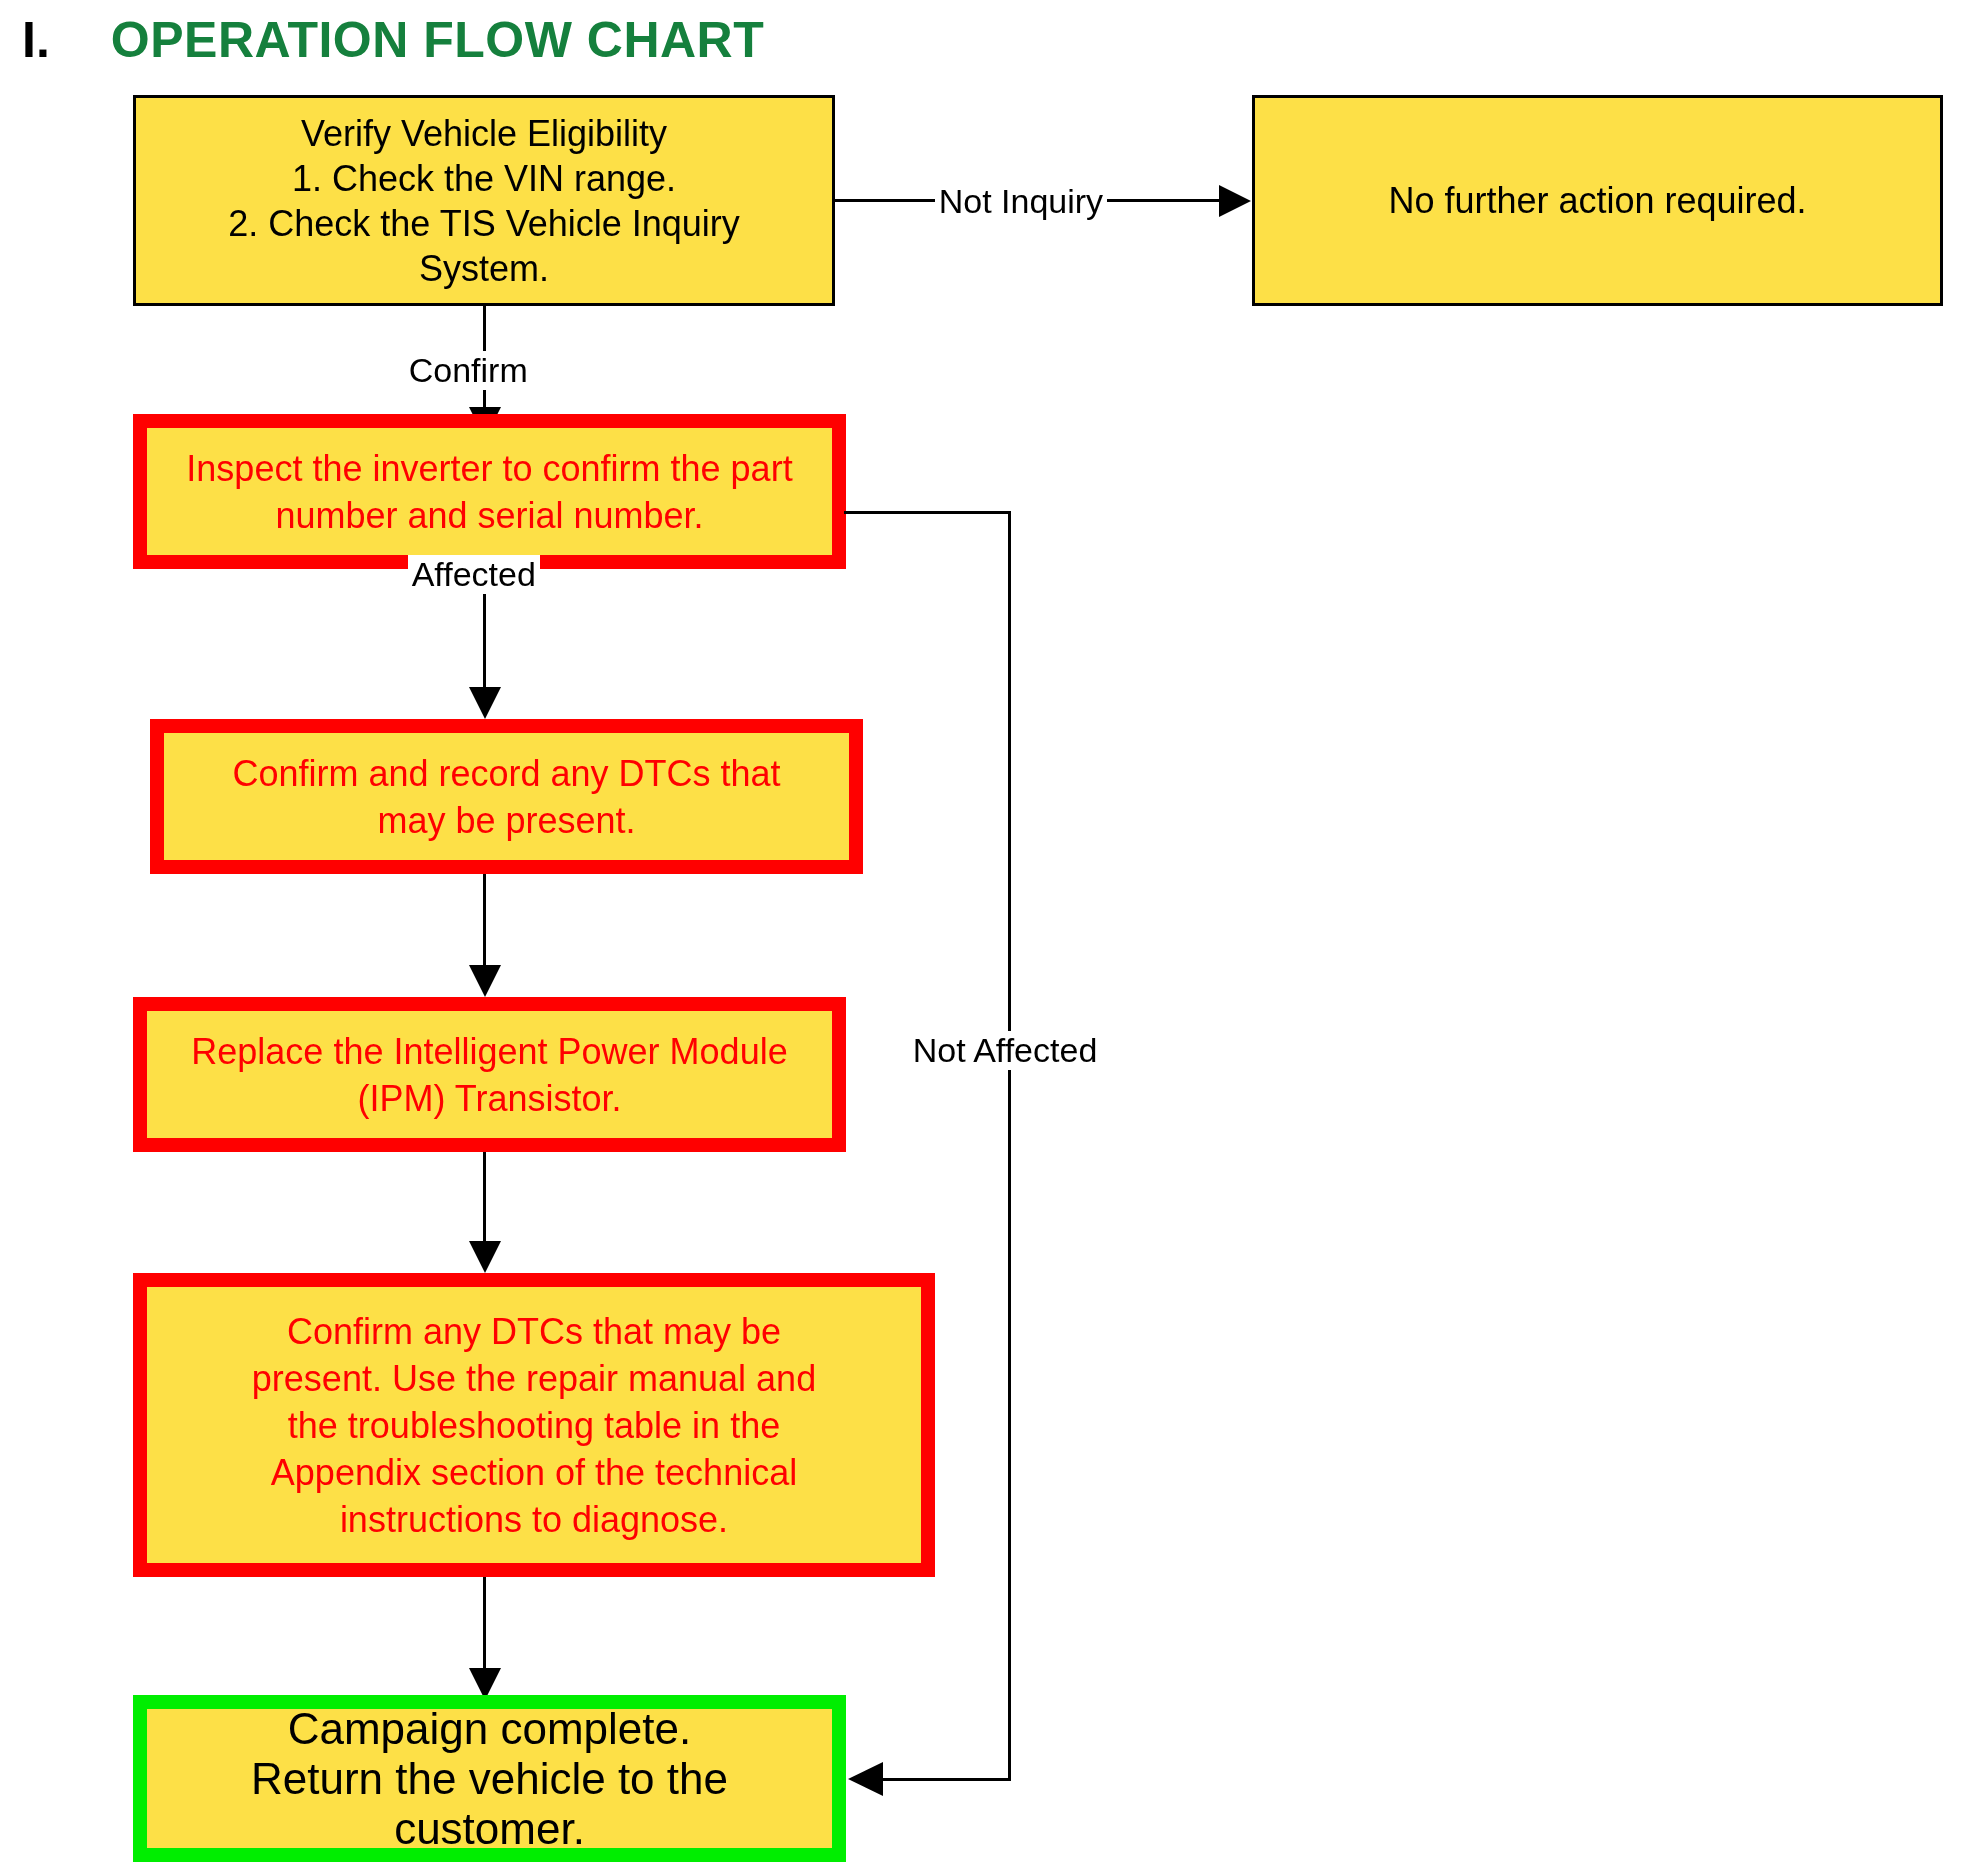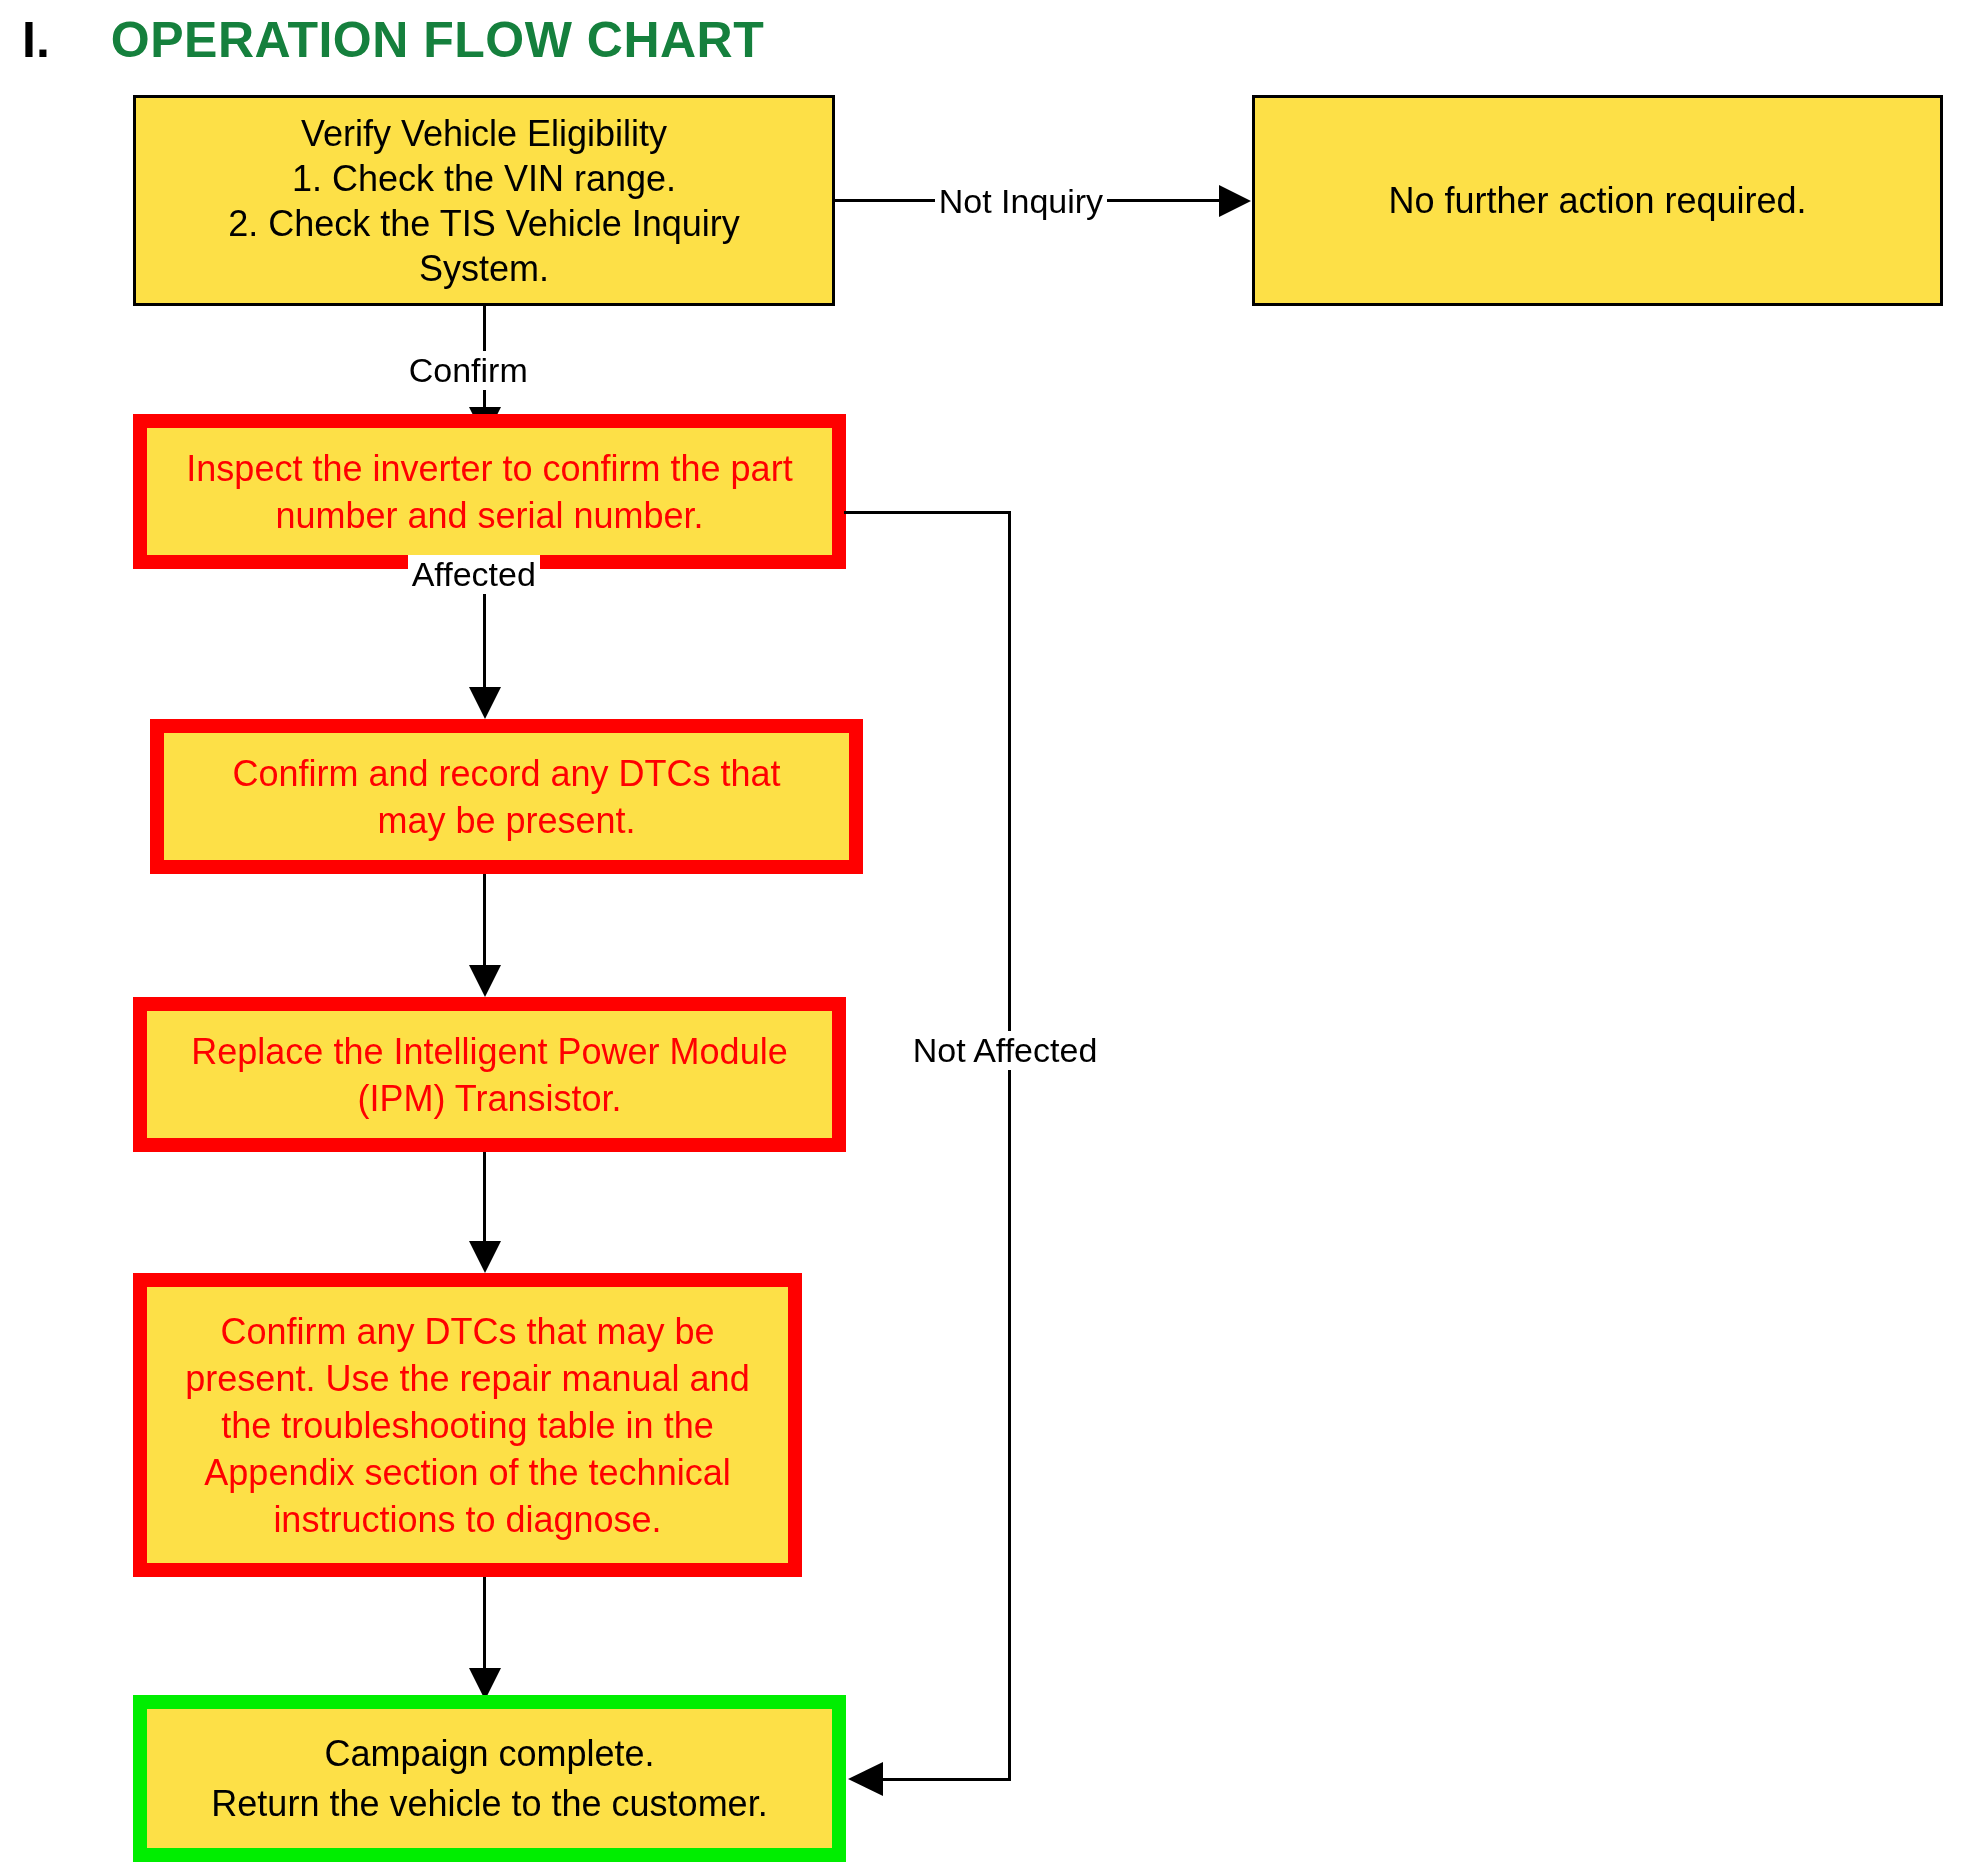--- a/index.html
+++ b/index.html
@@ -98,35 +98,35 @@
   <div class="node red" style="left:133px;top:997px;width:713px;height:155px;">
     <div class="txt t-red" style="font-size:36px;line-height:47px;">
       <div>Replace the Intelligent Power Module</div>
       <div>(IPM) Transistor.</div>
     </div>
   </div>
 
   <div class="vline" style="left:483px;top:1152px;height:93px;"></div>
   <div class="arrow-down" style="left:469px;top:1241px;"></div>
 
-  <div class="node red" style="left:133px;top:1273px;width:669px;height:304px;text-align:center;">
+  <div class="node red" style="left:133px;top:1273px;width:802px;height:304px;text-align:center;">
     <div class="txt t-red" style="font-size:36px;line-height:47px;">
       <div>Confirm any DTCs that may be</div>
       <div>present. Use the repair manual and</div>
       <div>the troubleshooting table in the</div>
       <div>Appendix section of the technical</div>
       <div>instructions to diagnose.</div>
     </div>
   </div>
 
   <div class="vline" style="left:483px;top:1577px;height:96px;"></div>
   <div class="arrow-down" style="left:469px;top:1668px;"></div>
 
   <div class="node green" style="left:133px;top:1695px;width:713px;height:167px;">
-    <div class="txt t-black" style="font-size:36px;line-height:50px;">
+    <div class="txt t-black" style="font-size:44px;line-height:50px;">
       <div>Campaign complete.</div>
       <div>Return the vehicle to the customer.</div>
     </div>
   </div>
 
   <div class="hline" style="left:844px;top:511px;width:167px;"></div>
   <div class="vline" style="left:1008px;top:511px;height:1268px;"></div>
   <div class="hline" style="left:883px;top:1778px;width:128px;"></div>
   <div class="arrow-left" style="left:848px;top:1762px;"></div>
   <div class="edge-label" style="left:909px;top:1031px;">Not Affected</div>

